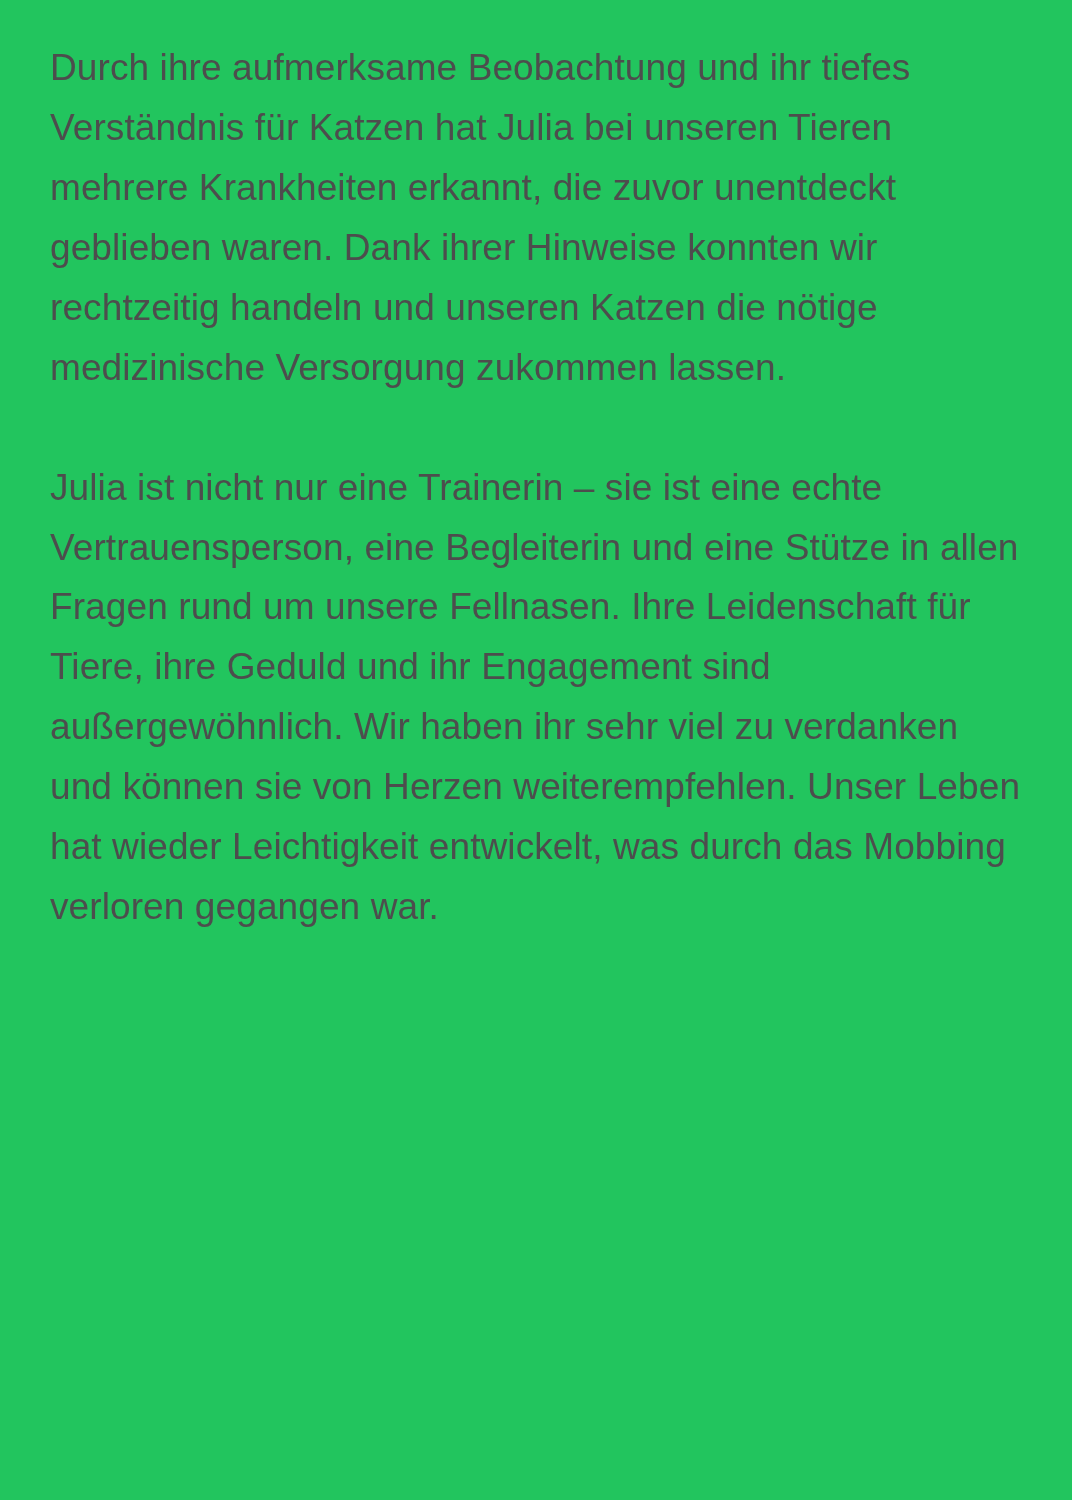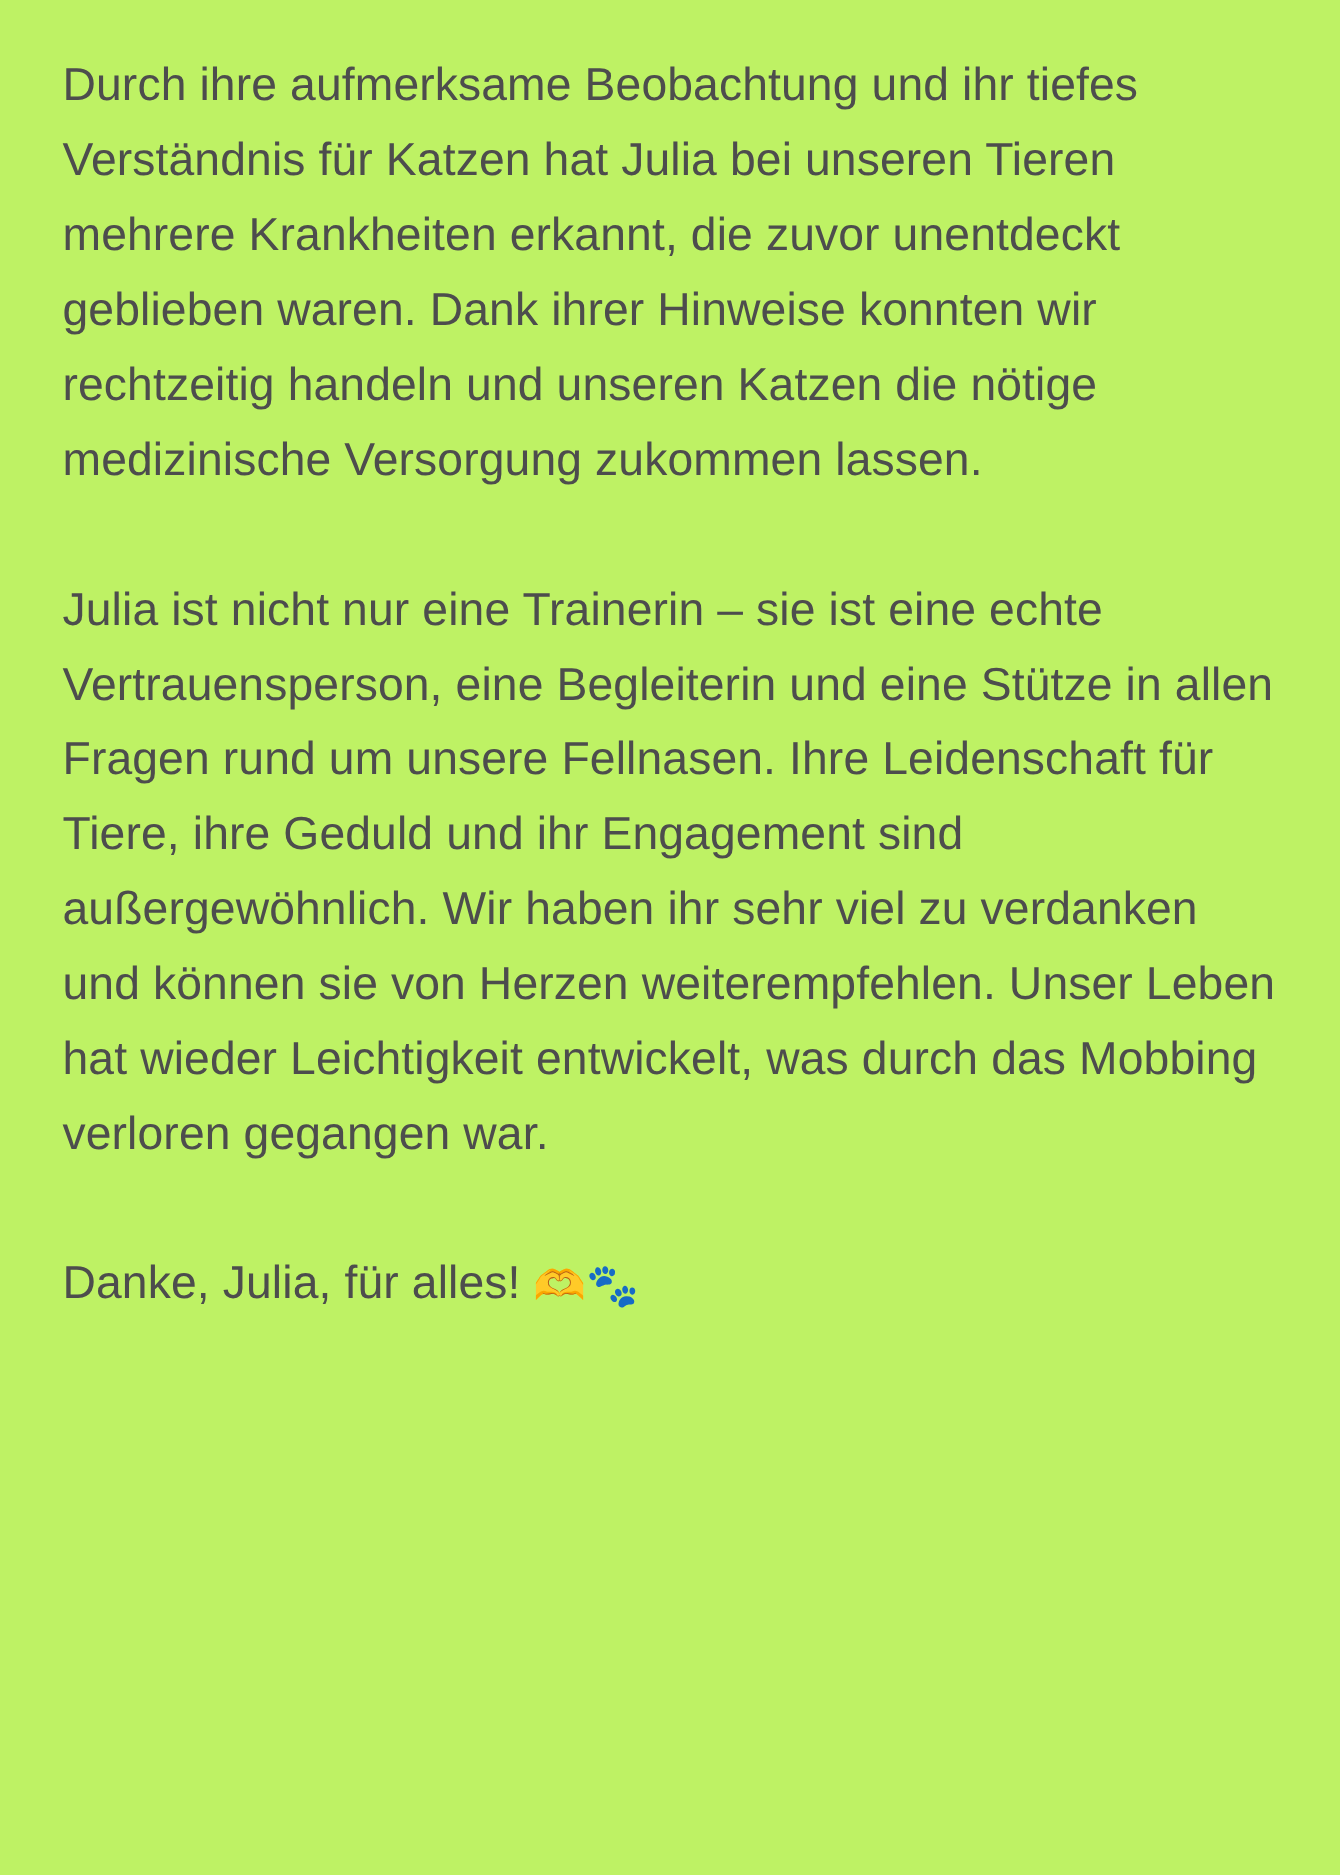--- a/index.html
+++ b/index.html
@@ -13,21 +13,21 @@
     min-height: 1500px;
     font-family: "Liberation Sans", sans-serif;
     color: #4a4a4a;
     -webkit-font-smoothing: antialiased;
   }
   .page {
     width: 1072px;
     min-height: 1500px;
     box-sizing: border-box;
     padding: 38px 50px 40px 50px;
-    background: #bef264;
+    background: #22c55e;
   }
   .testimonial {
     display: block;
   }
   .para {
     font-size: 37px;
     line-height: 1.62;
     color: #4d4d4d;
     font-weight: 400;
     letter-spacing: 0.1px;
@@ -51,16 +51,15 @@
 </head>
 <body>
 
 <div class="page">
   <article class="testimonial">
 
     <p class="para">Durch ihre aufmerksame Beobachtung und ihr tiefes Verständnis für Katzen hat Julia bei unseren Tieren mehrere Krankheiten erkannt, die zuvor unentdeckt geblieben waren. Dank ihrer Hinweise konnten wir rechtzeitig handeln und unseren Katzen die nötige medizinische Versorgung zukommen lassen.</p>
 
     <p class="para">Julia ist nicht nur eine Trainerin – sie ist eine echte Vertrauensperson, eine Begleiterin und eine Stütze in allen Fragen rund um unsere Fellnasen. Ihre Leidenschaft für Tiere, ihre Geduld und ihr Engagement sind außergewöhnlich. Wir haben ihr sehr viel zu verdanken und können sie von Herzen weiterempfehlen. Unser Leben hat wieder Leichtigkeit entwickelt, was durch das Mobbing verloren gegangen war.</p>
 
-    <p class="para closing"><span>Danke, Julia, für alles! </span><span class="emoji">🫶🐾</span></p>
 
   </article>
 </div>
 
 </body></html>

